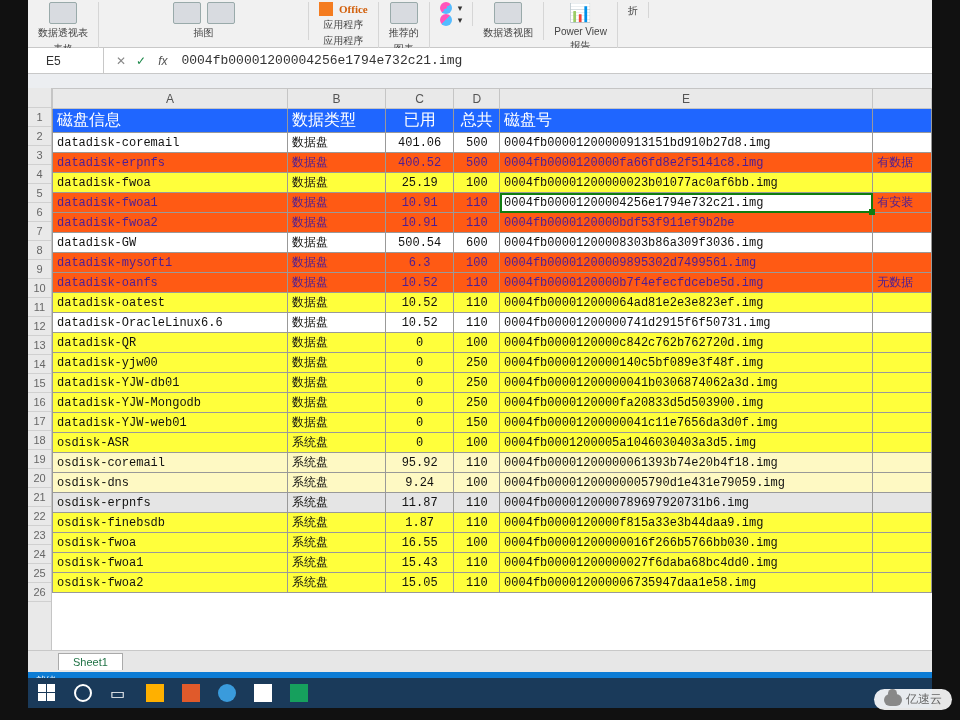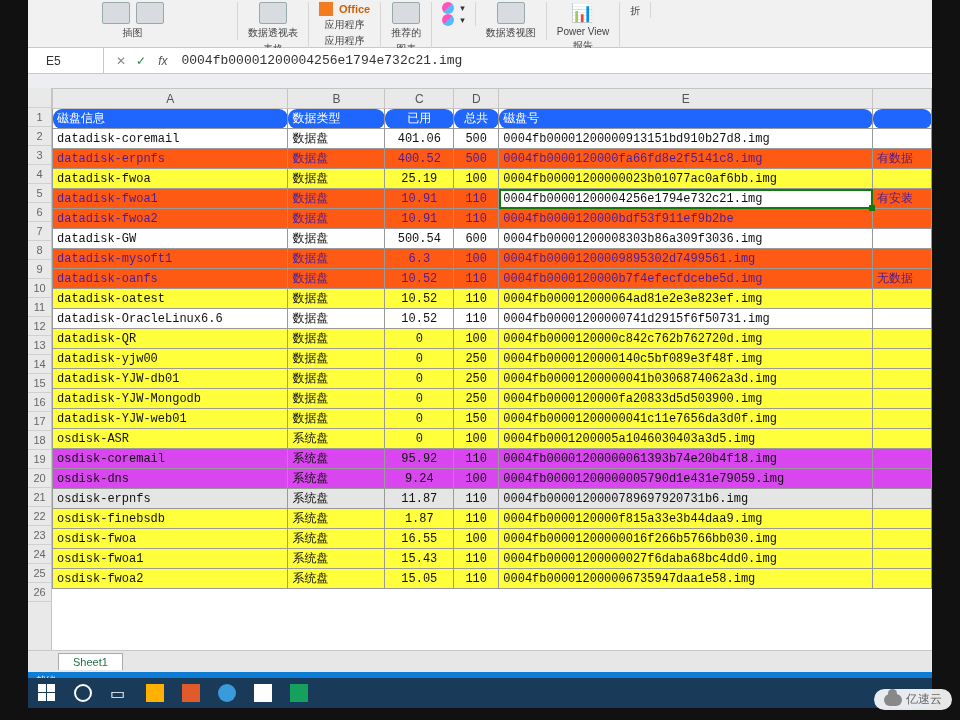--- a/index.html
+++ b/index.html
@@ -41,21 +41,21 @@
   .ribbon .icon-big {
     width: 28px; height: 22px;
     background: #d8dbe0;
     border: 1px solid #9aa;
     border-radius: 2px;
   }
   .ribbon .label { font-size: 10px; color:#444; margin-top:2px;}
   .ribbon .pv { display:flex; flex-direction:column; align-items:center; color:#217346;}
   .ribbon .orange { width:14px;height:14px;background:#f47c20;display:inline-block;}
   .ribbon .pie { width:12px;height:12px;background:linear-gradient(135deg,#f5b 50%,#5bf 50%);border-radius:50%;display:inline-block;}
-  .ribbon .orangetxt { color:#d25f0a; font-weight:bold;}
+  .ribbon .orangetxt { color:#d25f0a; font-weight:bold;font-family:Liberation Serif, serif;}
   
   .formularow {
     height: 26px;
     display: flex;
     align-items: center;
     background: #fff;
     border-bottom: 1px solid #c8c8c8;
     font-size: 12px;
     color: #333;
   }
@@ -116,27 +116,27 @@
     color: #111;
   }
   
   .cA { width: 240px; }
   .cB { width: 100px; }
   .cC { width: 70px; text-align: center; }
   .cD { width: 46px; text-align: center; }
   .cE { width: 380px; }
   .cF { width: 60px; }
   
-  tr.hrow td { background:#1f66ff; color:#fff; font-family:Arial; font-size:12px;border-radius:9px;}
+  tr.hrow td { background:#1f66ff; color:#fff; font-family:Arial; font-size:16px;}
   
   .rw td { background:#fff; }
   .ry td { background:#ffff3b; }
   .ro td { background:#ff5a14; color:#4c1d95;}
   .rp td { background:#e5e5e5; color:#111;}
-  .rw2 td { background:#d946ef; }
+  .rw2 td { background:#fef9c3; }
   
   td.sel {
     outline: 2px solid #107c10;
     outline-offset: -2px;
     position: relative;
     background: #fff !important;
     color: #111;
   }
   td.sel::after {
     content:"";
@@ -201,33 +201,33 @@
     width:18px;height:12px;background:#888;border-radius:7px;position:relative;
   }
   .watermark .cloud::before{content:"";position:absolute;left:4px;top:-5px;width:9px;height:9px;background:#888;border-radius:50%;}
 </style>
 </head>
 <body>
 
 <div class="screen">
 
   <div class="ribbon">
+    <div class="group">
+      <div class="grouprow">
+          <span class="icon-big"></span>
+        </div>
+      <div class="label">数据透视表</div>
+      <div class="label">表格</div>
+    </div>
     <div class="group" style="width:210px">
       <div class="grouprow">
           <span class="icon-big"></span>
           <span class="icon-big"></span>
         </div>
       <div class="label">插图</div>
-    </div>
-    <div class="group">
-      <div class="grouprow">
-          <span class="icon-big"></span>
-        </div>
-      <div class="label">数据透视表</div>
-      <div class="label">表格</div>
     </div>
     <div class="group">
       <div class="grouprow">
           <span class="orange"></span>
           <span class="orangetxt">Office</span>
         </div>
       <div class="label">应用程序</div>
       <div class="label">应用程序</div>
     </div>
     <div class="group">

